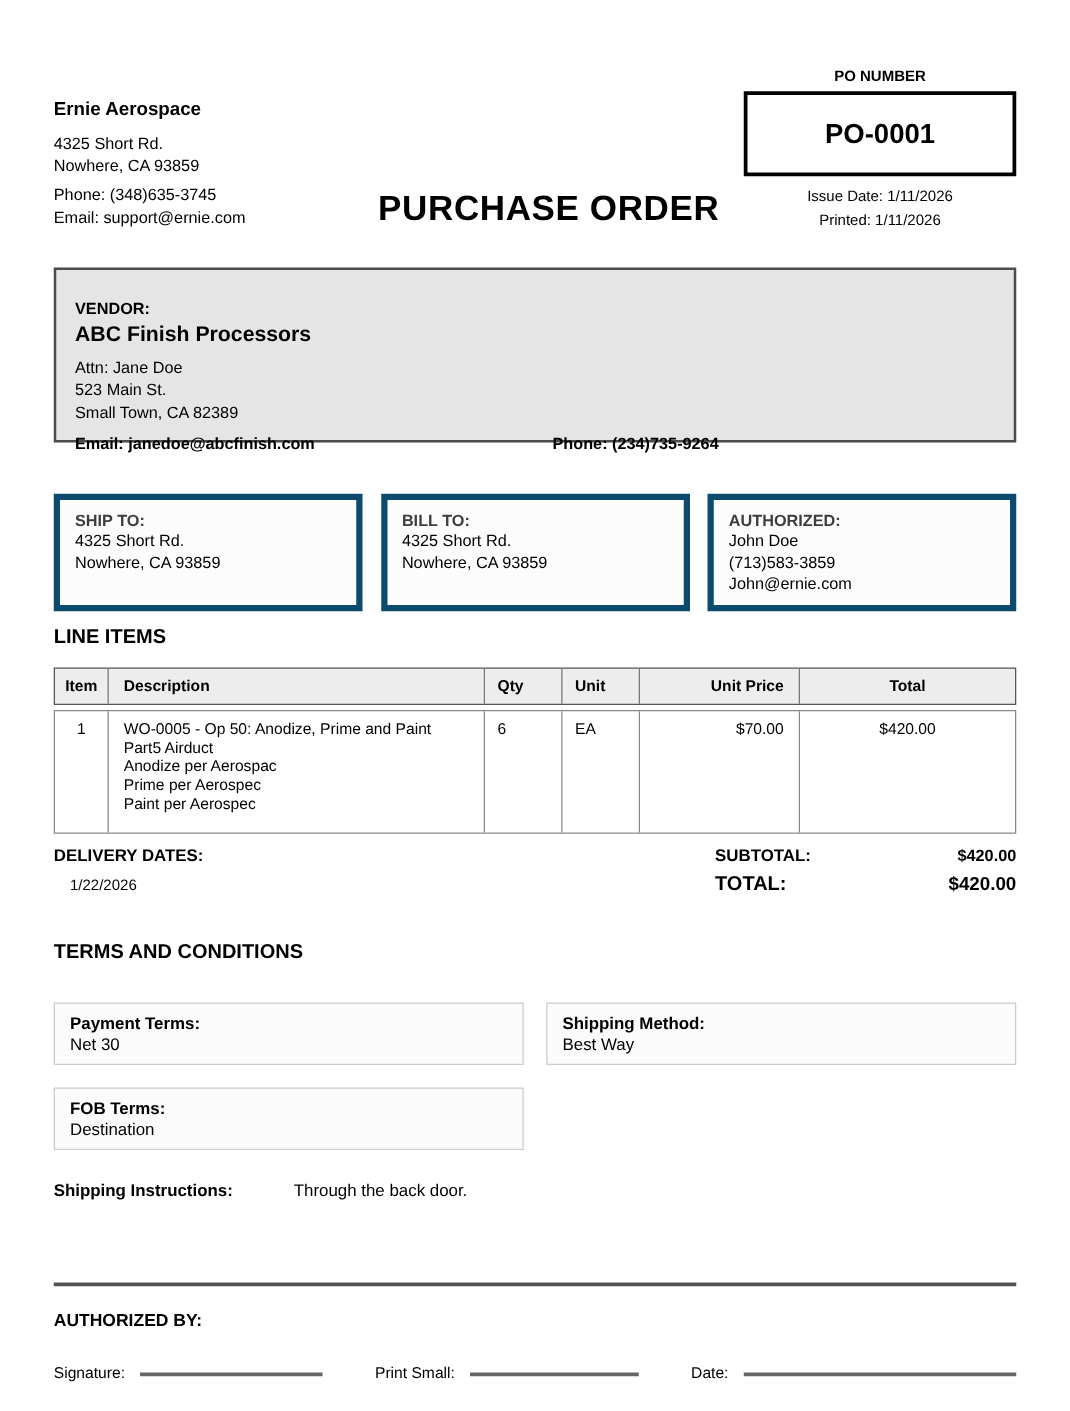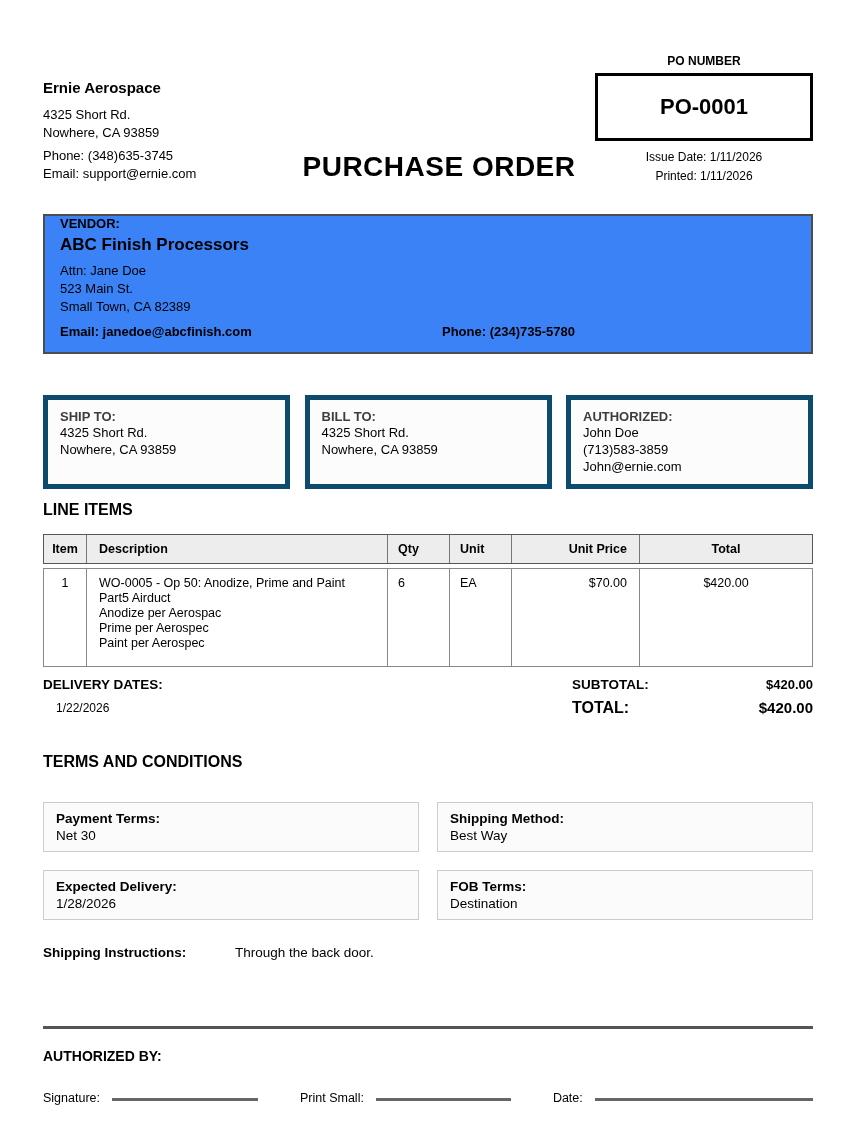--- a/index.html
+++ b/index.html
@@ -28,22 +28,22 @@
     display: flex; align-items: center; justify-content: center;
     font-size: 22px; font-weight: bold;
   }
   .po-date { text-align: center; font-size: 12px; margin-top: 9px; }
   .po-printed { text-align: center; font-size: 12px; margin-top: 5px; }
 
   
   .vendor-box {
     margin-top: 31px;
     border: 2px solid #4d4d4d;
-    background: #3b82f6;
-    padding: 0 15px 14px 15px;
+    background: #e5e5e5;
+    padding: 23px 15px 14px 15px;
     height: 140px;
   }
   .vendor-label { font-size: 13px; font-weight: bold; }
   .vendor-name { font-size: 17px; font-weight: bold; margin-top: 4px; }
   .vendor-line { font-size: 13px; line-height: 18px; }
   .vendor-attn { margin-top: 7px; }
   .vendor-contact { display: flex; margin-top: 7px; font-weight: bold; }
   .vendor-email { width: 382px; }
 
   
@@ -154,21 +154,21 @@
   </div>
 
   <div class="vendor-box">
     <div class="vendor-label">VENDOR:</div>
     <div class="vendor-name">ABC Finish Processors</div>
     <div class="vendor-line vendor-attn">Attn: Jane Doe</div>
     <div class="vendor-line">523 Main St.</div>
     <div class="vendor-line">Small Town, CA 82389</div>
     <div class="vendor-contact">
       <div class="vendor-line vendor-email">Email: janedoe@abcfinish.com</div>
-      <div class="vendor-line">Phone: (234)735-5780</div>
+      <div class="vendor-line">Phone: (234)735-9264</div>
     </div>
   </div>
 
   <div class="addr-row">
     <div class="addr-box">
       <div class="addr-label">SHIP TO:</div>
       <div class="addr-line">4325 Short Rd.</div>
       <div class="addr-line">Nowhere, CA 93859</div>
     </div>
     <div class="addr-box">
@@ -231,24 +231,20 @@
   <div class="section-heading terms-heading">TERMS AND CONDITIONS</div>
 
   <div class="terms-grid">
     <div class="term-box">
       <div class="term-label">Payment Terms:</div>
       <div class="term-value">Net 30</div>
     </div>
     <div class="term-box">
       <div class="term-label">Shipping Method:</div>
       <div class="term-value">Best Way</div>
-    </div>
-    <div class="term-box">
-      <div class="term-label">Expected Delivery:</div>
-      <div class="term-value">1/28/2026</div>
     </div>
     <div class="term-box">
       <div class="term-label">FOB Terms:</div>
       <div class="term-value">Destination</div>
     </div>
   </div>
 
   <div class="ship-instr">
     <div class="ship-instr-label">Shipping Instructions:</div>
     <div class="ship-instr-value">Through the back door.</div>

